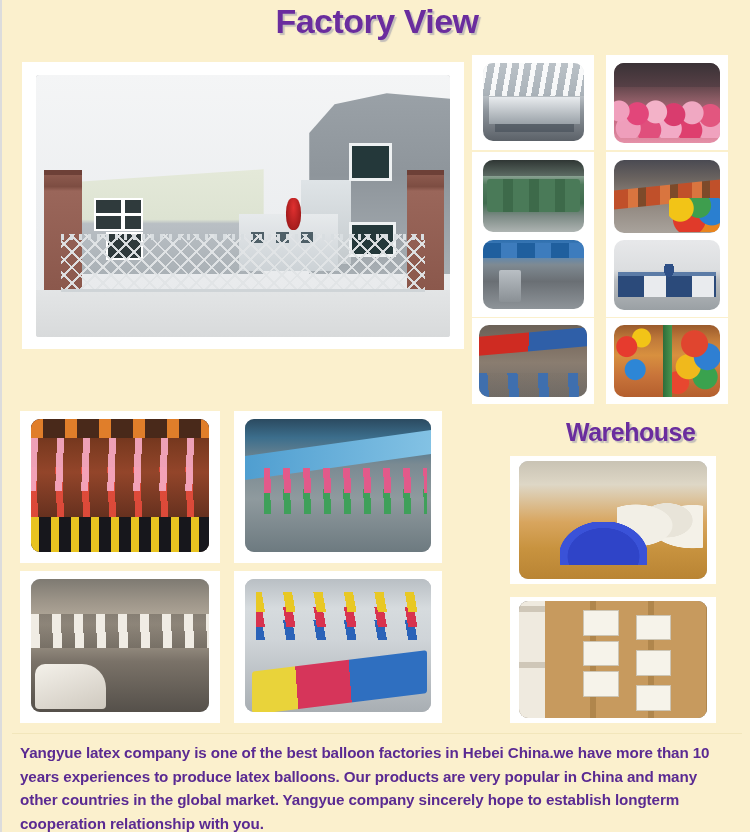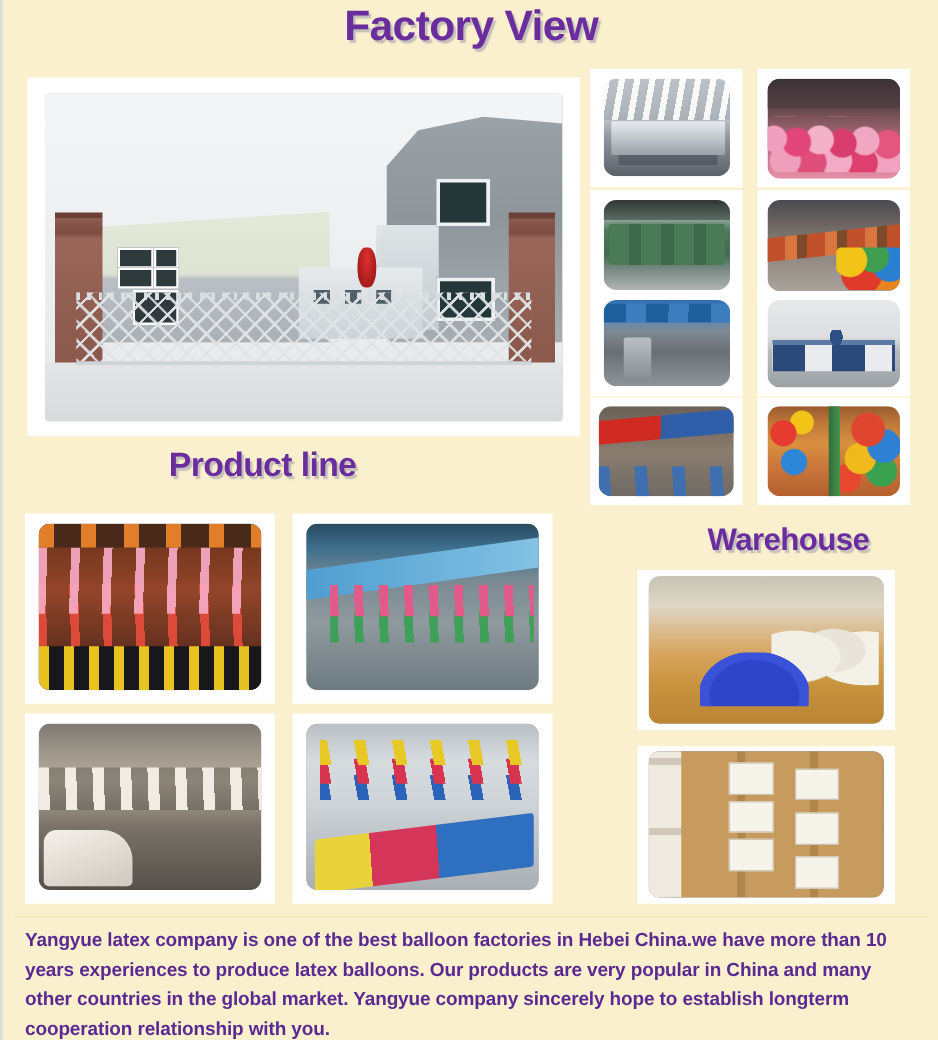--- a/index.html
+++ b/index.html
@@ -415,21 +415,20 @@
   <div class="tcard" style="left:604px;top:233px;width:122px;height:84px;"></div>
   <div class="tphoto" style="left:612px;top:240px;width:106px;height:70px;">
     <div class="scene office"></div>
   </div>
 
   <div class="tcard" style="left:604px;top:318px;width:122px;height:86px;"></div>
   <div class="tphoto" style="left:612px;top:325px;width:106px;height:72px;">
     <div class="scene toy-shop"></div>
   </div>
 
-  <div class="heading" id="title-product-line">Product line</div>
 
   <div class="card" style="left:18px;top:411px;width:200px;height:152px;"></div>
   <div class="photo" style="left:29px;top:419px;width:178px;height:133px;">
     <div class="scene balloon-hang">
         <div class="hang-top"></div>
       </div>
   </div>
 
   <div class="card" style="left:232px;top:411px;width:208px;height:152px;"></div>
   <div class="photo" style="left:243px;top:419px;width:186px;height:133px;">

